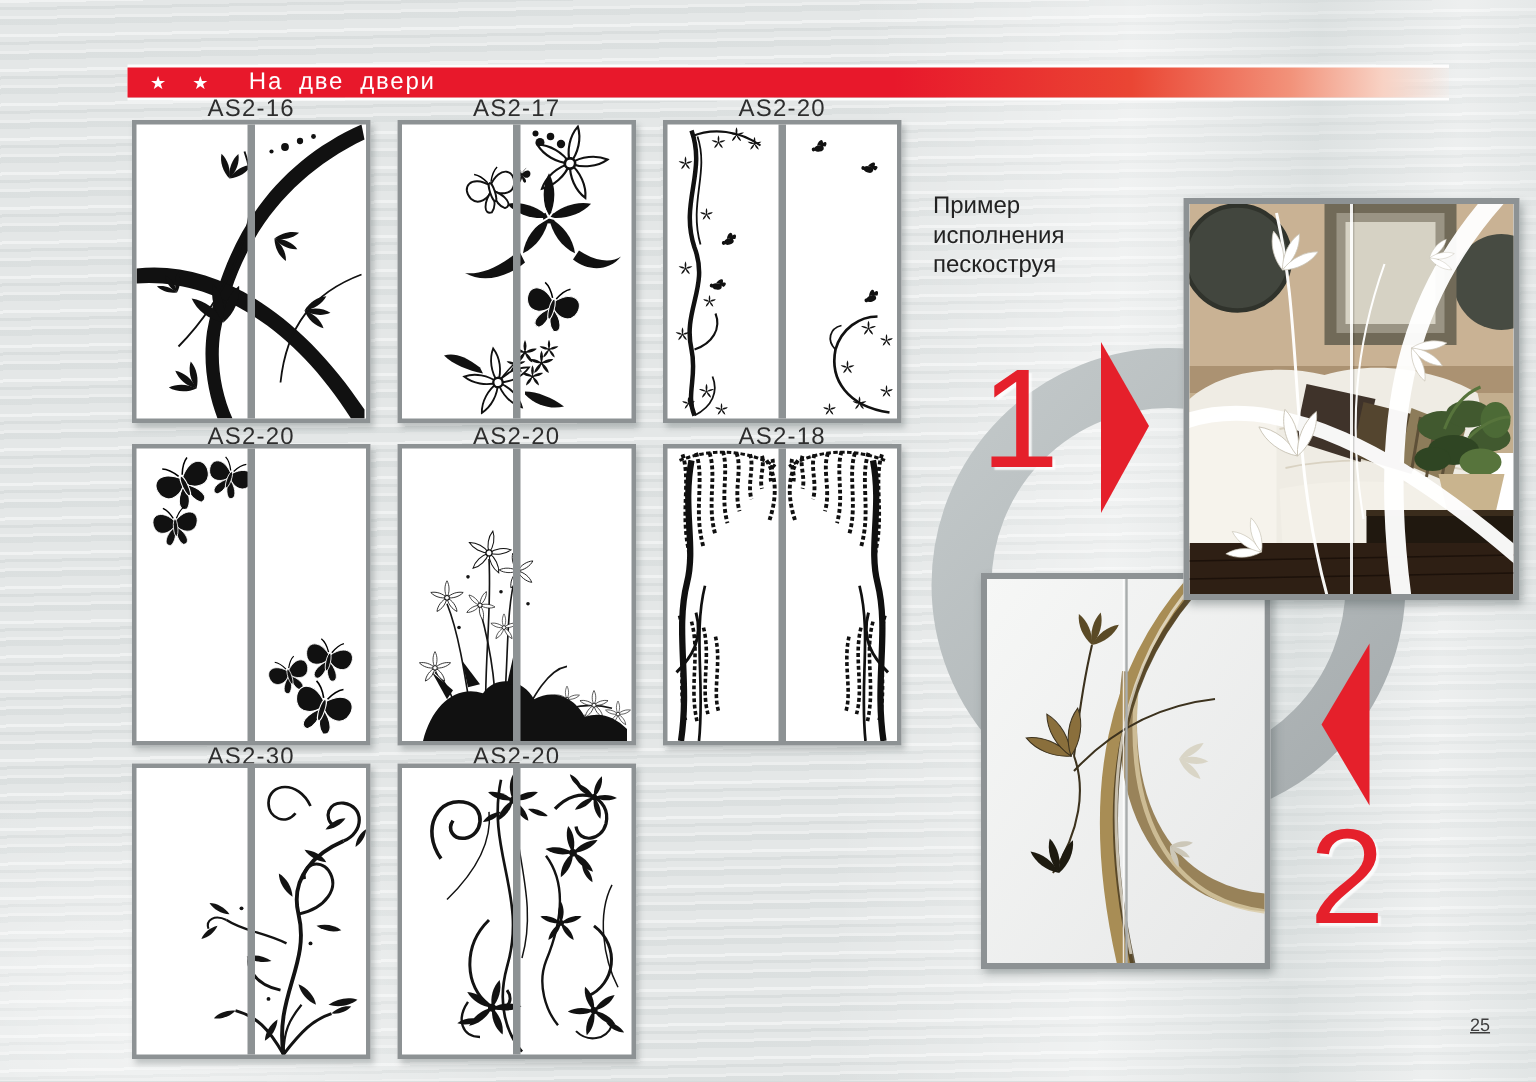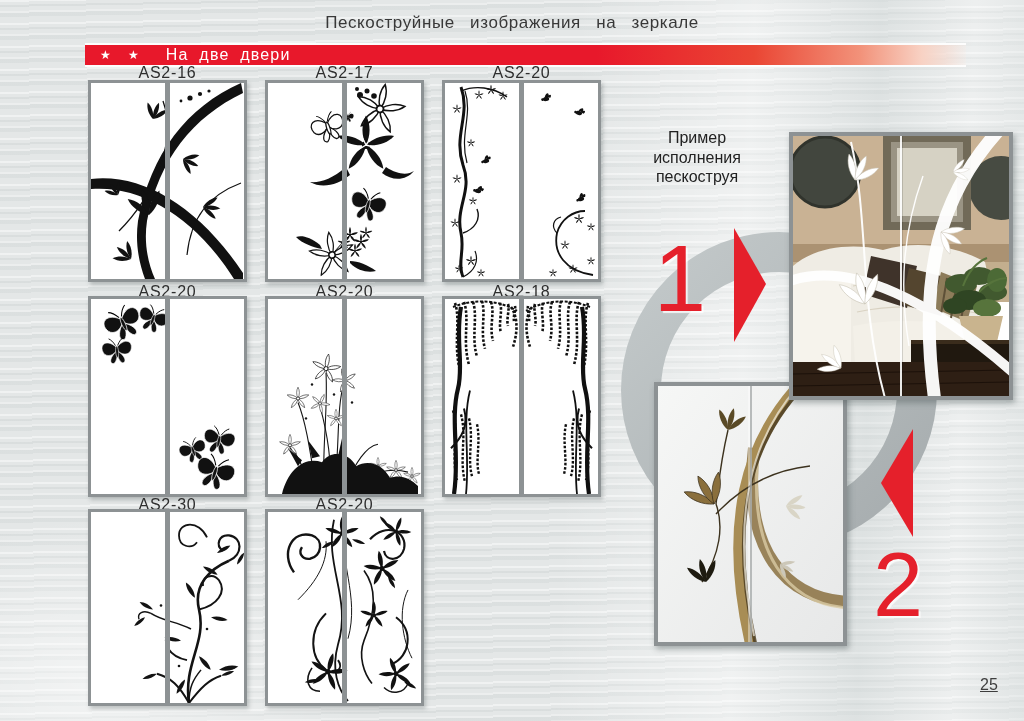--- a/index.html
+++ b/index.html
@@ -35,37 +35,37 @@
   .panel{
     position:absolute;box-sizing:border-box;background:#fff;
     border:3px solid #8d9294;box-shadow:2px 3px 4px rgba(100,110,110,.35);
   }
   .panel svg.art{position:absolute;left:0;top:0;width:100%;height:100%;}
   .panel .door-divider{
     position:absolute;top:0;bottom:0;left:50%;width:5px;margin-left:-2.5px;
     background:#8d9294;
   }
   .caption{
-    position:absolute;left:622px;top:128px;width:150px;text-align:center;
+    position:absolute;left:622px;top:128px;width:150px;
     font-size:16px;line-height:19.5px;color:#222;
   }
   .step-num{
     position:absolute;color:#e5202b;font-size:94px;line-height:1;text-align:center;
     text-shadow:2px 2px 1px rgba(255,255,255,.8);
   }
   .arrow{position:absolute;}
   .ring{position:absolute;left:619px;top:230px;width:320px;height:320px;z-index:1;}
   .photo{
     position:absolute;box-sizing:border-box;border:4px solid #8d9294;
     box-shadow:2px 3px 6px rgba(80,90,90,.45);background:#fff;
   }
   .photo svg{position:absolute;left:0;top:0;width:100%;height:100%;}
   #photo2{z-index:2;} #photo1{z-index:3;}
   .z4{z-index:4;}
-  .page-number{position:absolute;left:980px;top:676px;font-size:16px;color:#3e3e3e;text-decoration:underline;}
+  .page-number{position:absolute;left:980px;top:676px;font-size:12px;color:#3e3e3e;text-decoration:underline;}
 </style>
 </head>
 <body>
 
 <div class="page">
 
   <svg width="0" height="0" style="position:absolute">
     <defs>
       <g id="petal">
           <path d="M0,0 C4.5,-9 4.5,-20 0,-28 C-4.5,-20 -4.5,-9 0,0 Z"></path>
@@ -92,21 +92,20 @@
         <path d="M-1,-5 C-3,-9 -5,-11 -7,-12 M1,-5 C3,-9 5,-11 7,-12" fill="none" stroke="#000" stroke-width=".8"></path>
       </g>
       <g id="bee" fill="#111">
         <ellipse rx="3.2" ry="2.1"></ellipse>
           <circle cx="-3.6" r="1.3"></circle>
         <path d="M-1,-2 C1,-6.5 4.5,-6.5 3,-2 Z M1,-1.5 C4.5,-5 7,-3.5 4.5,-.5 Z"></path>
       </g>
     </defs>
   </svg>
 
-  <div class="title">Пескоструйные изображения на зеркале</div>
   <div class="banner">
     <span class="stars">★ ★</span>
     <span class="label">На две двери</span>
   </div>
 
   <div class="code-label" style="left:88px;top:64px;width:159px">AS2-16</div>
   <div class="code-label" style="left:265px;top:64px;width:159px">AS2-17</div>
   <div class="code-label" style="left:442px;top:64px;width:159px">AS2-20</div>
 
   <div class="panel" style="left:88px;top:80px;width:159px;height:202px">

